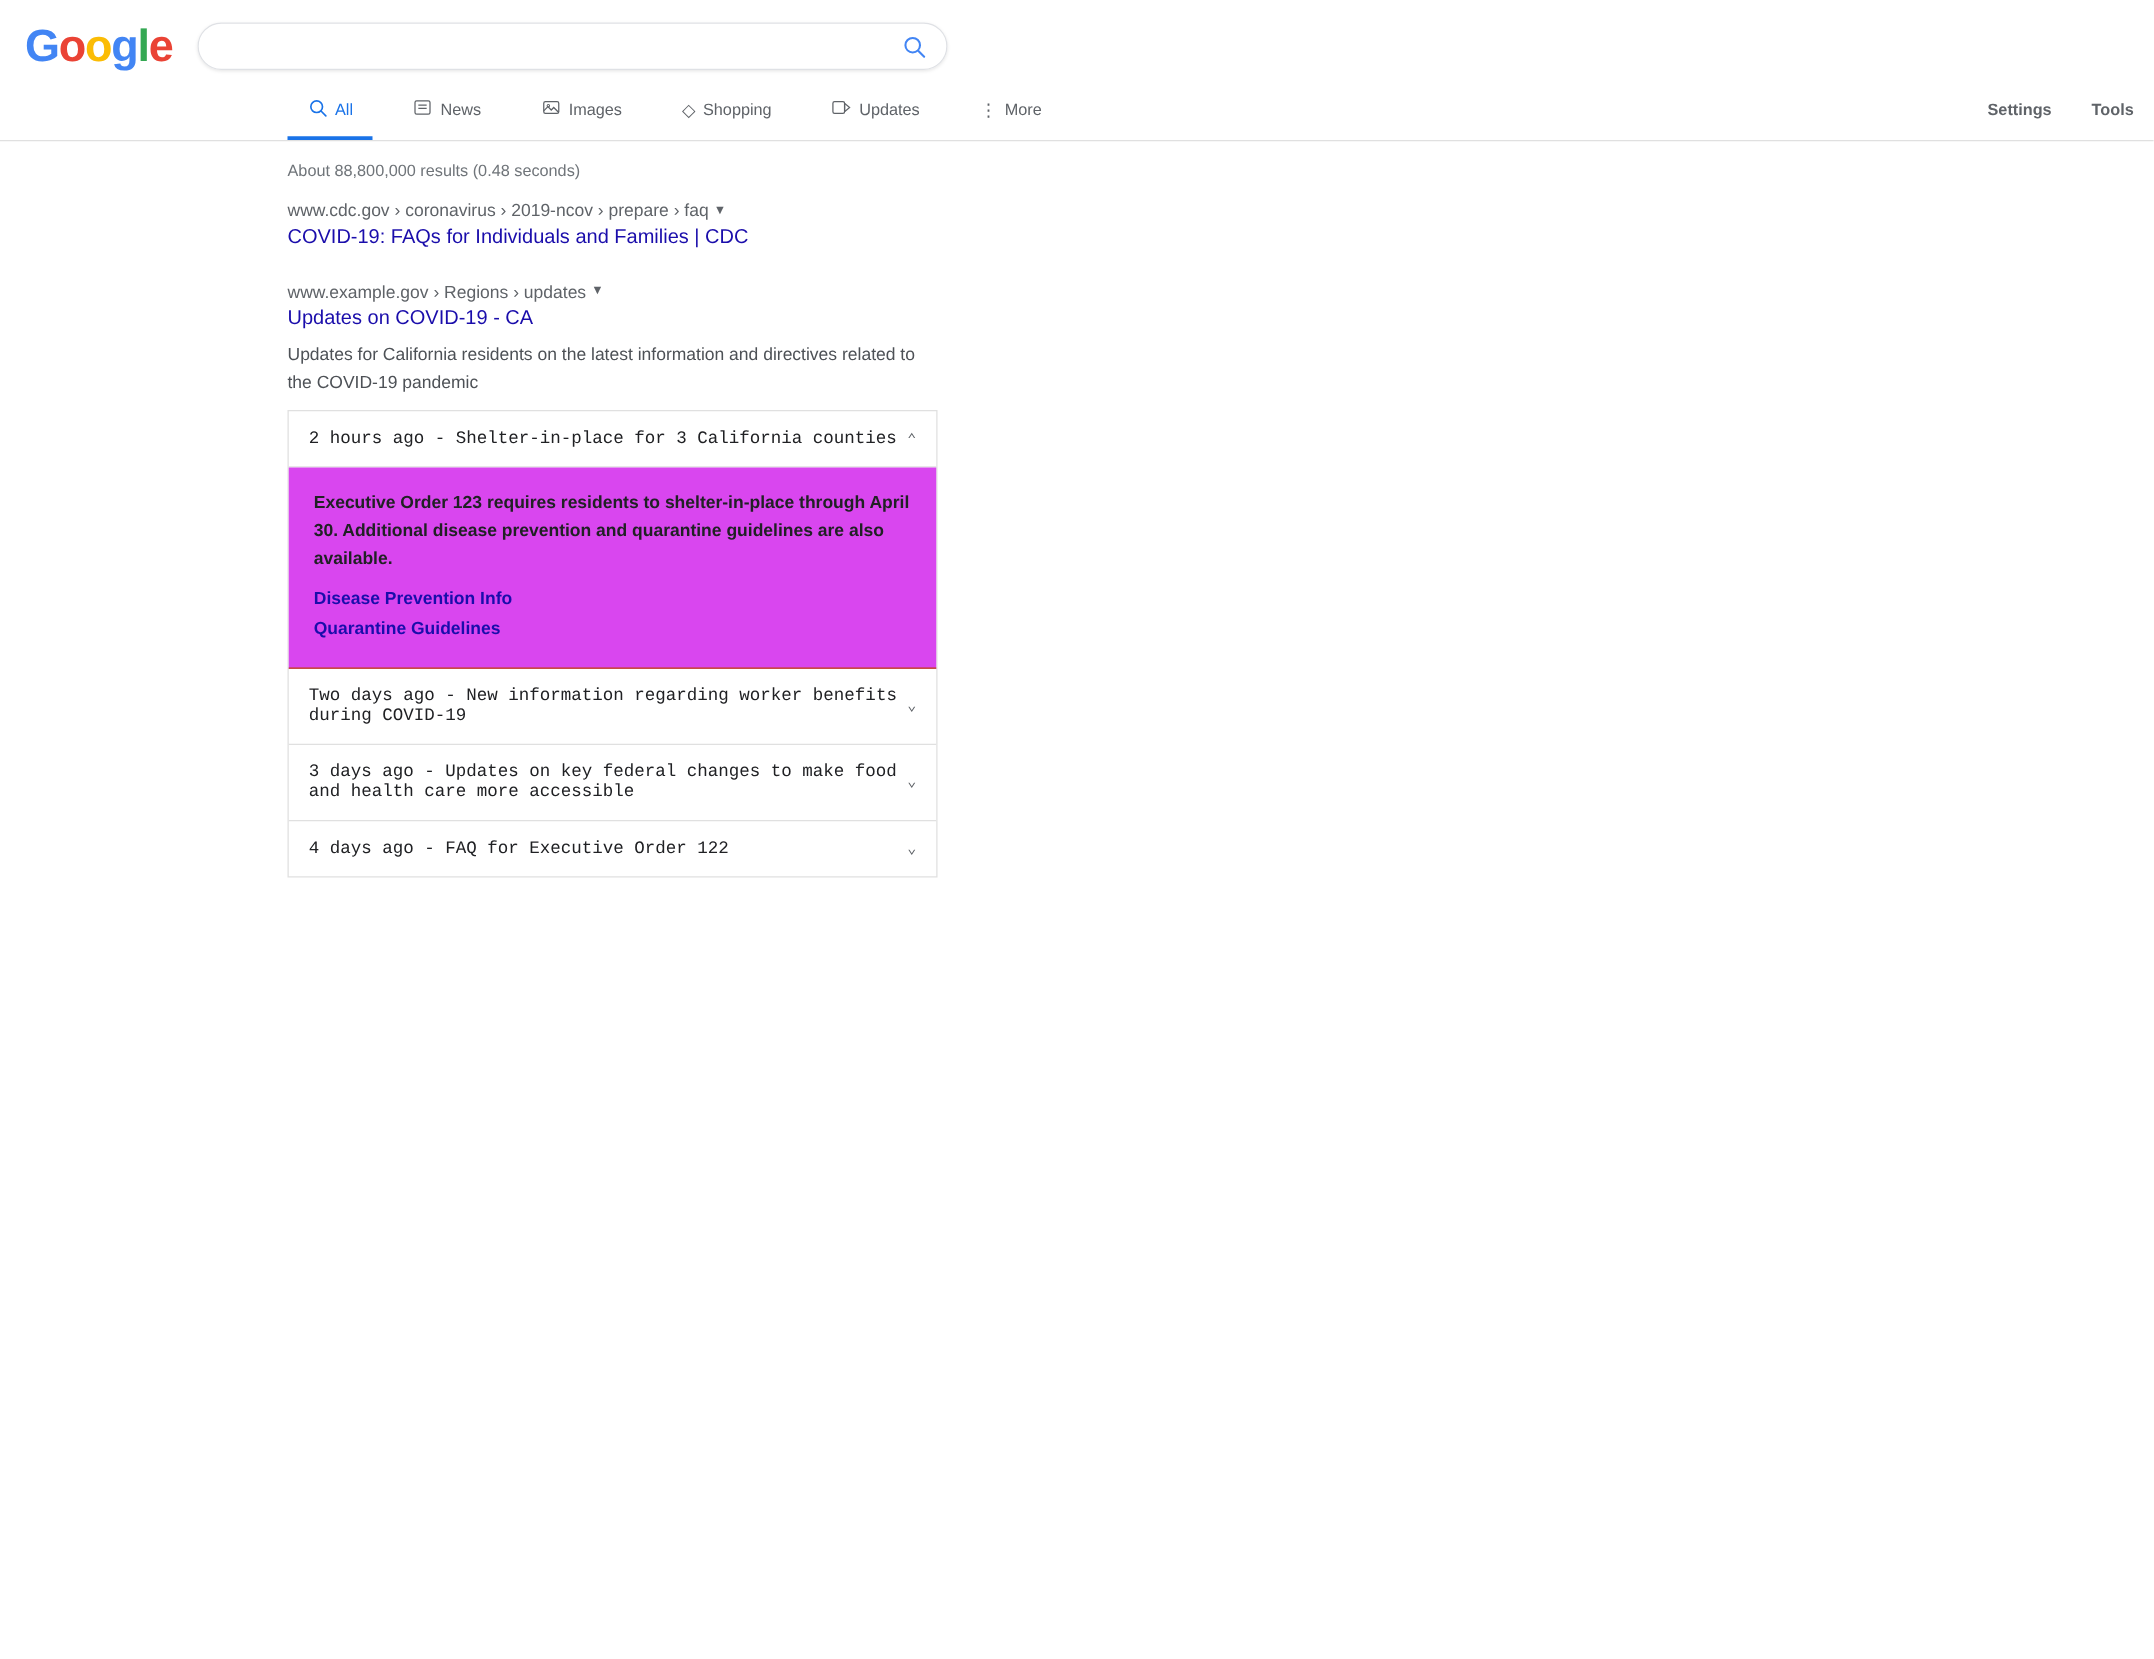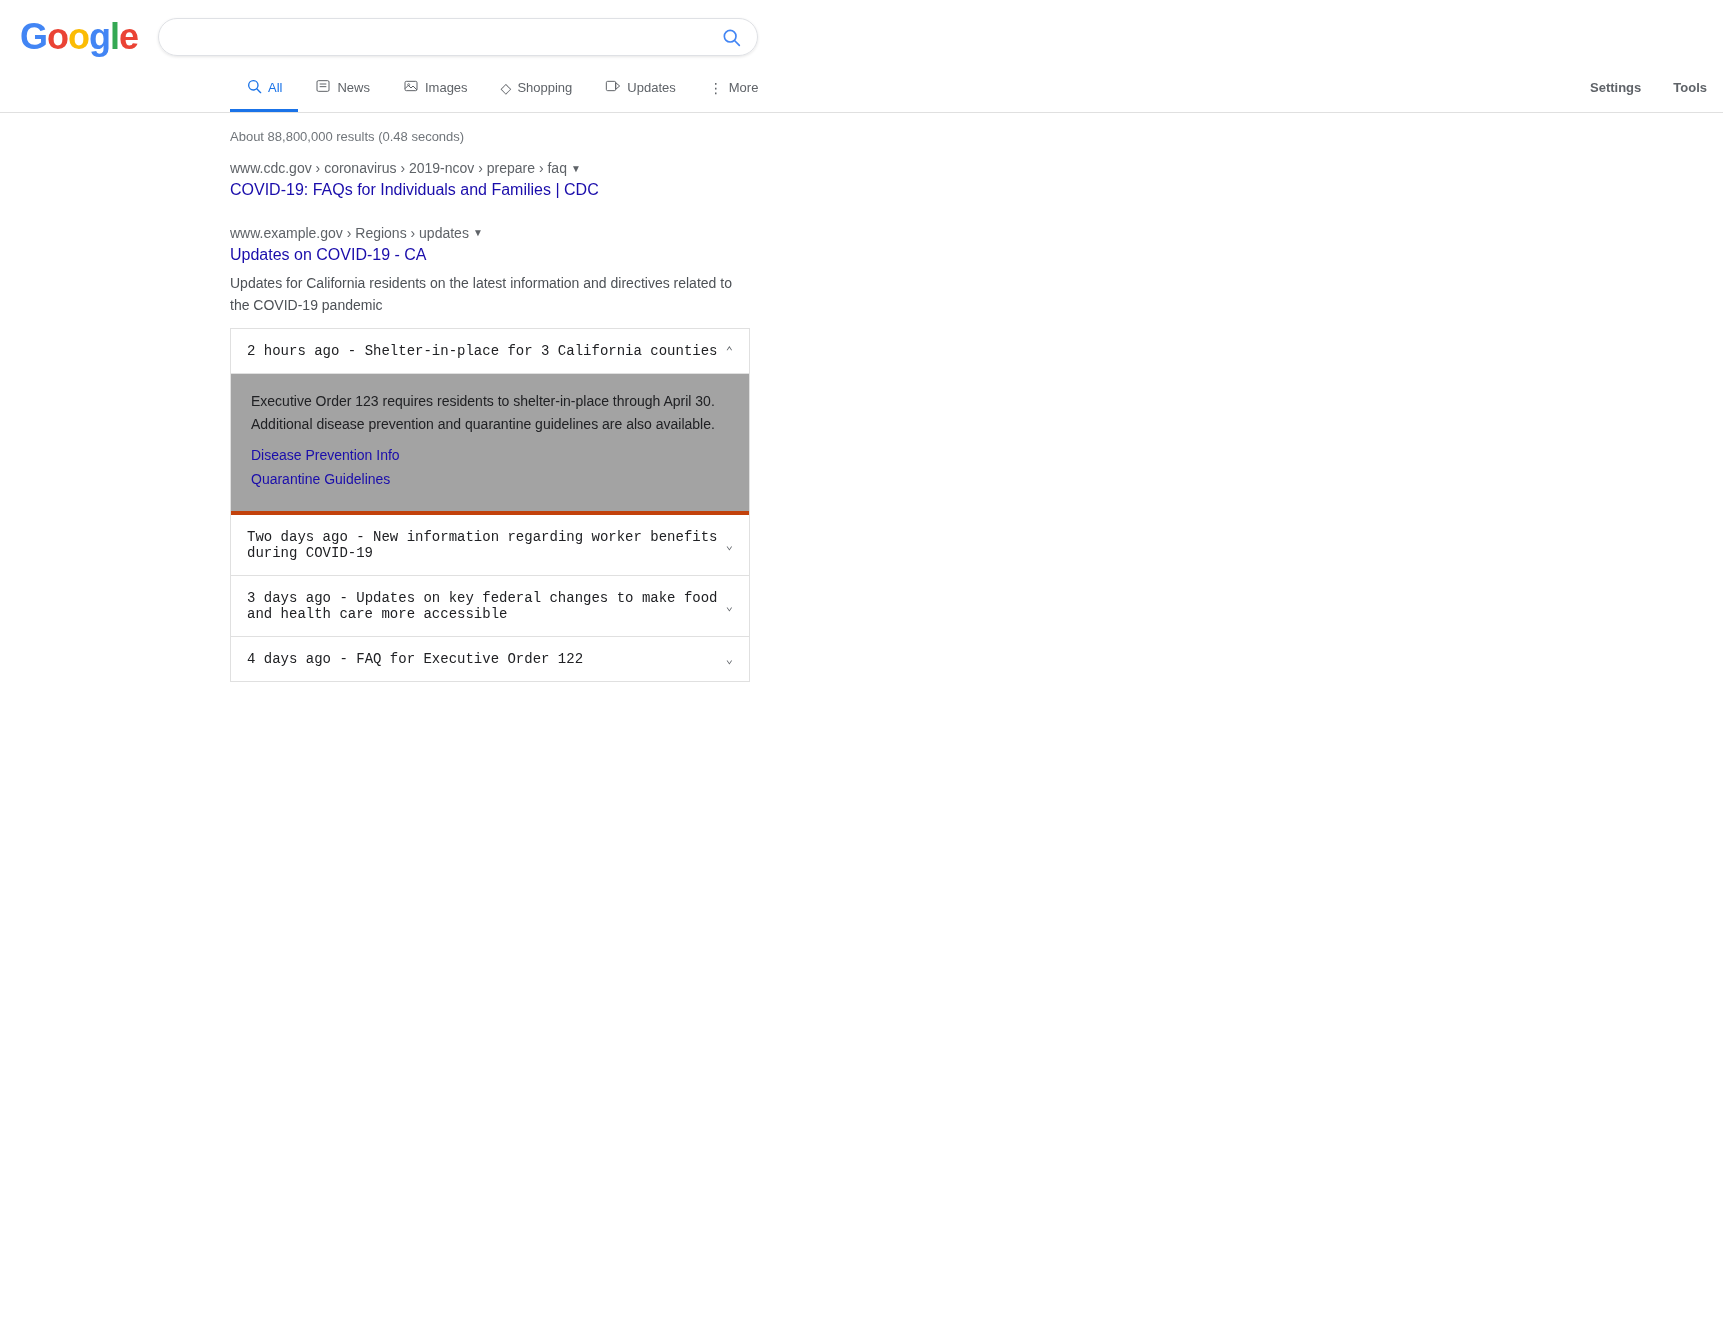--- a/index.html
+++ b/index.html
@@ -54,21 +54,21 @@
       display: flex;
       align-items: center;
     }
 
     
     .tabs {
       display: flex;
       align-items: center;
       padding: 8px 0 0 230px;
       border-bottom: 1px solid #e0e0e0;
-      gap: 1px;
+      gap: 16px;
     }
     .tab {
       display: flex;
       align-items: center;
       gap: 6px;
       padding: 12px 16px;
       font-size: 13px;
       color: #5f6368;
       cursor: pointer;
       border-bottom: 3px solid transparent;
@@ -158,23 +158,24 @@
     }
     .expandable-row.expanded {
       border-bottom: 1px solid #e0e0e0;
     }
     .chevron {
       font-size: 12px;
       color: #5f6368;
     }
 
     .expanded-content {
-      background: #a3a3a3;
+      background: #d946ef;
       padding: 16px 20px;
-      border-bottom: 4px solid #c2410c;
+      border-bottom: 1px solid #c2410c;
+      font-weight: bold;
     }
     .expanded-content p {
       font-size: 14px;
       color: #202124;
       line-height: 1.6;
       margin-bottom: 12px;
     }
     .expanded-link {
       display: block;
       color: #1a0dab;

